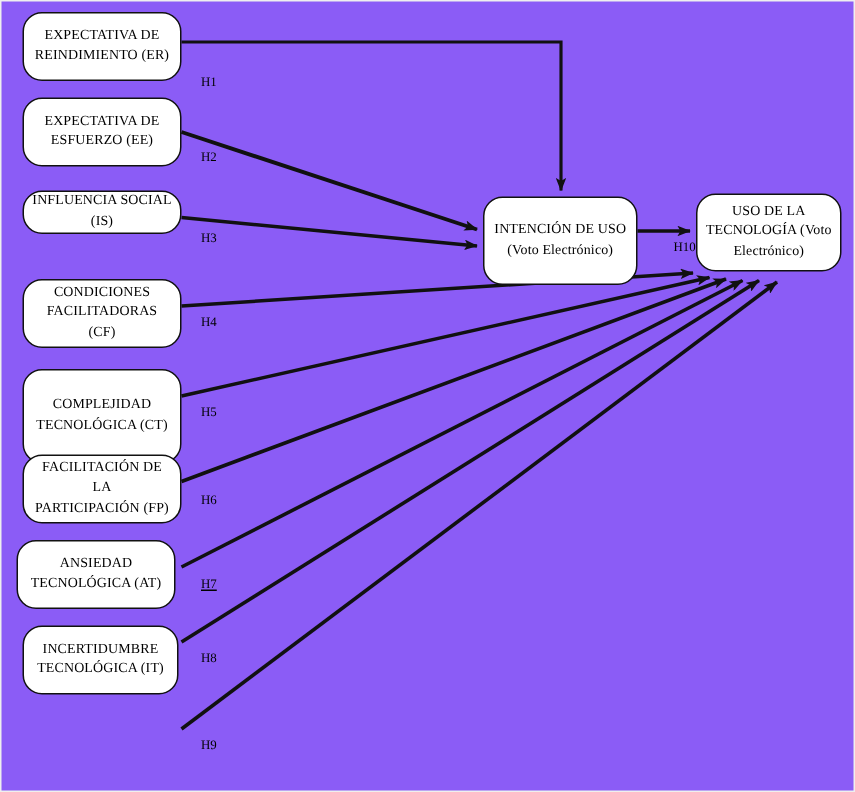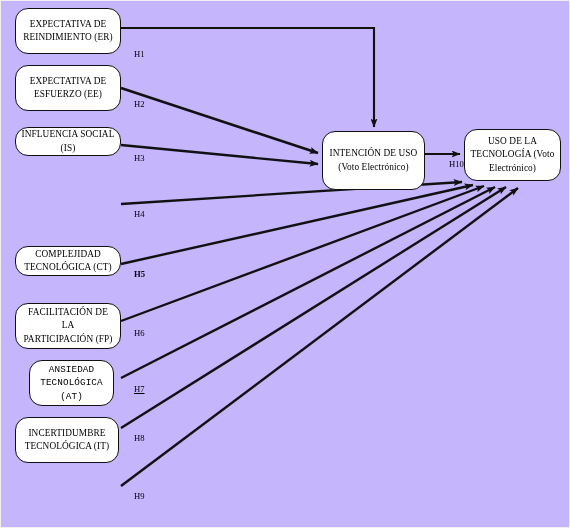--- a/index.html
+++ b/index.html
@@ -7,21 +7,21 @@
     padding: 0;
     background: #ffffff;
   }
   body {
     font-family: "Liberation Serif", "DejaVu Serif", serif;
   }
   #diagram-root {
     position: relative;
     width: 570px;
     height: 528px;
-    background: #c4b5fd;
+    background: #8b5cf6;
     border: 1px solid #efefef;
     box-sizing: border-box;
     overflow: hidden;
   }
   #edge-layer {
     position: absolute;
     left: 0;
     top: 0;
     width: 570px;
     height: 528px;
@@ -93,50 +93,53 @@
   </div>
 
   <div class="node" style="left:14px; top:64px; width:106px; height:46px;">
     <div class="node-label"><span>EXPECTATIVA DE</span><br><span>ESFUERZO (EE)</span></div>
   </div>
 
   <div class="node" style="left:14px; top:126px; width:106px; height:29px;">
     <div class="node-label"><span>INFLUENCIA SOCIAL</span><br><span>(IS)</span></div>
   </div>
 
+  <div class="node" style="left:14px; top:185px; width:106px; height:46px;">
+    <div class="node-label"><span>CONDICIONES</span><br><span>FACILITADORAS (CF)</span></div>
+  </div>
 
-  <div class="node" style="left:14px; top:245px; width:106px; height:30px;">
+  <div class="node" style="left:14px; top:245px; width:106px; height:63px;">
     <div class="node-label"><span>COMPLEJIDAD</span><br><span>TECNOLÓGICA (CT)</span></div>
   </div>
 
   <div class="node" style="left:14px; top:302px; width:106px; height:46px;">
     <div class="node-label"><span>FACILITACIÓN DE LA</span><br><span>PARTICIPACIÓN (FP)</span></div>
   </div>
 
-  <div class="node" style="left:28px; top:359px; width:85px; height:46px;font-family:Liberation Mono, monospace;">
+  <div class="node" style="left:10px; top:359px; width:106px; height:46px;">
     <div class="node-label"><span>ANSIEDAD</span><br><span>TECNOLÓGICA (AT)</span></div>
   </div>
 
   <div class="node" style="left:14px; top:416px; width:104px; height:46px;">
     <div class="node-label"><span>INCERTIDUMBRE</span><br><span>TECNOLÓGICA (IT)</span></div>
   </div>
 
 
   <div class="node" style="left:321px; top:130px; width:103px; height:59px;">
     <div class="node-label"><span>INTENCIÓN DE USO</span><br><span class="sub">(Voto Electrónico)</span></div>
   </div>
 
   <div class="node" style="left:463px; top:128px; width:97px; height:52px;">
     <div class="node-label"><span>USO DE LA</span><br><span>TECNOLOGÍA (Voto</span><br><span>Electrónico)</span></div>
   </div>
 
   <div class="edge-label" style="left:133px; top:48px;">H1</div>
   <div class="edge-label" style="left:133px; top:98px;">H2</div>
   <div class="edge-label" style="left:133px; top:152px;">H3</div>
   <div class="edge-label" style="left:133px; top:208px;">H4</div>
-  <div class="edge-label" style="left:133px; top:268px;font-weight:bold;">H5</div>
+  <div class="edge-label" style="left:133px; top:268px;">H5</div>
   <div class="edge-label" style="left:133px; top:327px;">H6</div>
   <div class="edge-label" style="left:133px; top:383px;text-decoration:underline;">H7</div>
   <div class="edge-label" style="left:133px; top:432px;">H8</div>
   <div class="edge-label" style="left:133px; top:490px;">H9</div>
   <div class="edge-label" style="left:434px; top:158px;margin-left:14px;">H10</div>
 
 </div>
 
 </body></html>

